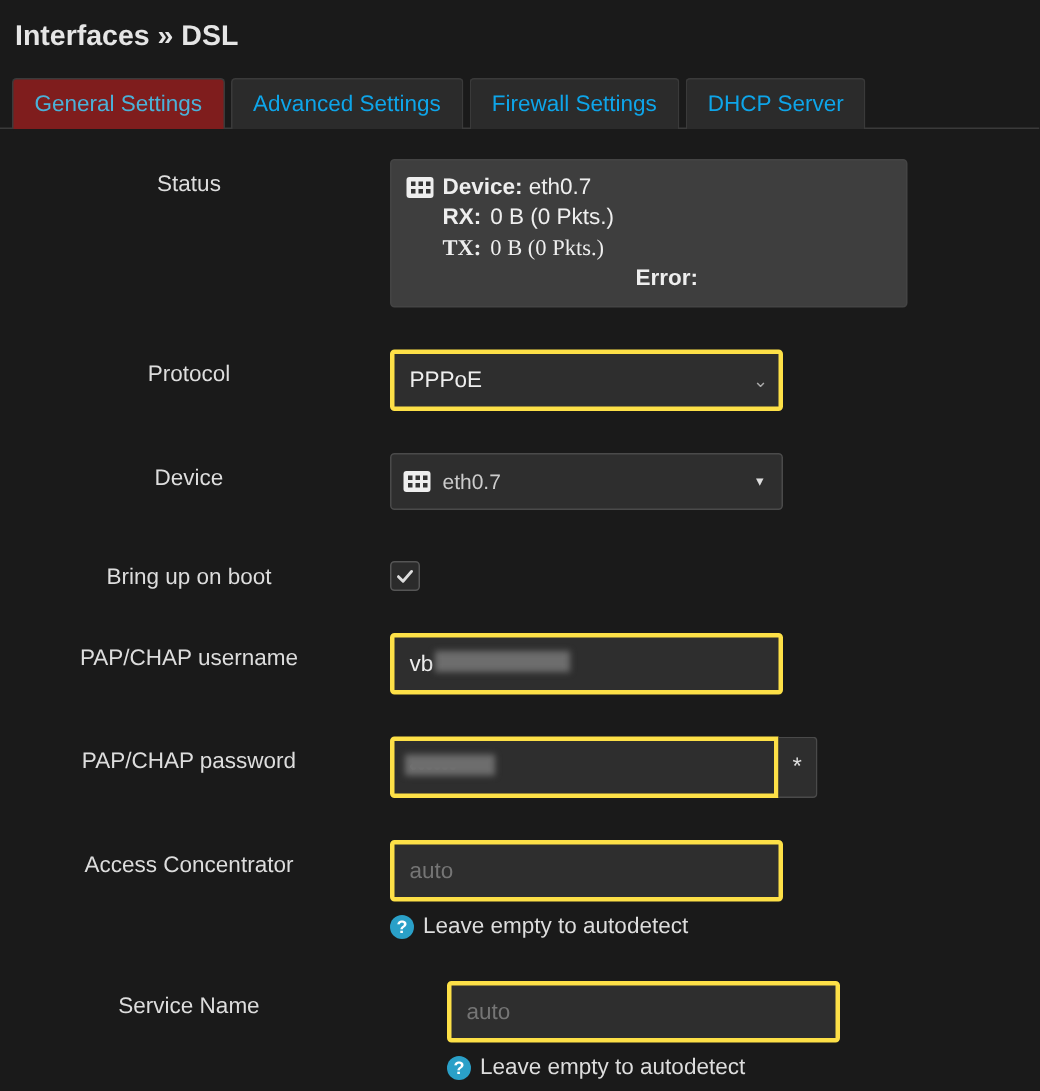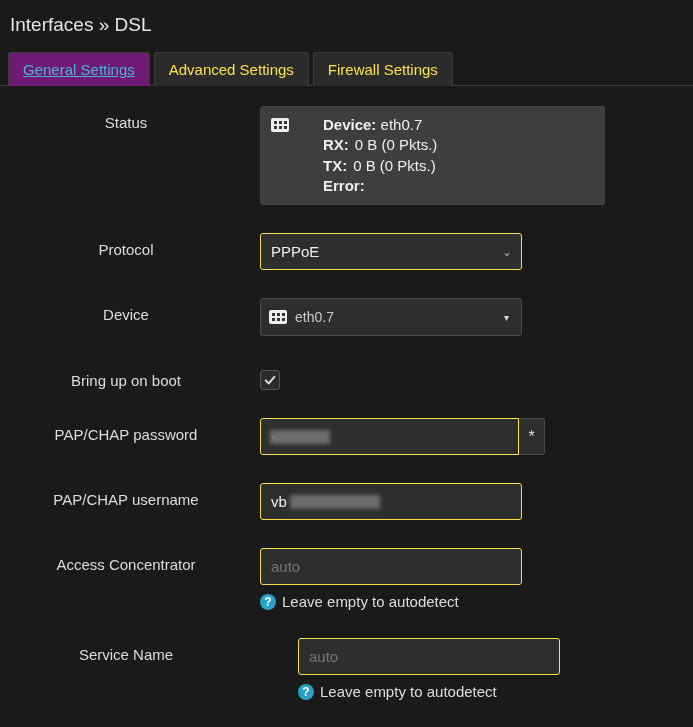--- a/index.html
+++ b/index.html
@@ -7,46 +7,45 @@
     background: #1a1a1a;
     color: #ccc;
     font-family: Arial, Helvetica, sans-serif;
     font-size: 14px;
     width: 693px;
     height: 727px;
     overflow: hidden;
   }
   .page-title {
     font-size: 19px;
-    font-weight: normal;
+    font-weight: bold;
     color: #e5e5e5;
     padding: 14px 10px 16px 10px;
     border-radius: 14px;
   }
   .tabs {
     display: flex;
     padding: 0 8px;
     gap: 4px;
   }
   .tab {
     padding: 8px 14px;
     background: #2b2b2b;
     border: 1px solid #3a3a3a;
     border-bottom: none;
     border-radius: 3px 3px 0 0;
-    color: #fde047;
+    color: #0ea5e9;
     cursor: pointer;
     font-size: 15px;
   }
   .tab.active {
-    background: #701a75;
+    background: #7f1d1d;
     border-color: #3a3a3a;
     color: #4bb1d8;
     position: relative;
-    text-decoration: underline;
   }
   .tab.active::after {
     content: "";
     position: absolute;
     left: 0; right: 0; bottom: -1px;
     height: 1px;
     background: #1a1a1a;
   }
   .tab-sep {
     height: 1px;
@@ -76,21 +75,21 @@
     border: 1px solid #444;
     border-radius: 3px;
     background: #3e3e3e;
     padding: 8px 10px;
     color: #eee;
     font-size: 15px;
     line-height: 1.35;
     width: 345px;
   }
   .status-box .line { display: flex; align-items: center; gap: 6px; }
-  .status-box .k { font-weight: bold; margin-left: 28px; }
+  .status-box .k { font-weight: bold; }
   .status-box .redact {
     display: inline-block;
     background: #6d6d6d;
     filter: blur(2px);
     height: 14px;
     vertical-align: middle;
   }
   .nic-icon {
     display: inline-block;
     width: 18px; height: 14px;
@@ -100,21 +99,21 @@
   }
   .nic-icon::before, .nic-icon::after {
     content: "";
     position: absolute;
     background: #333;
   }
   .nic-icon::before { width: 3px; height: 3px; top: 3px; left: 3px; box-shadow: 5px 0 #333, 10px 0 #333; }
   .nic-icon::after { width: 3px; height: 3px; top: 8px; left: 3px; box-shadow: 5px 0 #333, 10px 0 #333; }
   select, input[type=text], input[type=password] {
     background: #2e2e2e;
-    border: 1px solid #fde047;
+    border: 3px solid #fde047;
     border-radius: 3px;
     color: #eee;
     font-size: 15px;
     padding: 9px 10px;
     width: 262px;
   }
   select { appearance: none; -webkit-appearance: none; }
   .sel-wrap { position: relative; width: 262px; }
   .sel-wrap .chev {
     position: absolute; right: 10px; top: 50%; transform: translateY(-50%);
@@ -173,43 +172,44 @@
 </style>
 </head>
 <body>
 
 <div class="page-title">Interfaces » DSL</div>
 
 <div class="tabs">
   <div class="tab active">General Settings</div>
   <div class="tab">Advanced Settings</div>
   <div class="tab">Firewall Settings</div>
+  <div class="tab">DHCP Server</div>
 </div>
 <div class="tab-sep"></div>
 
 <div class="form">
 
   <div class="row">
     <div class="label">Status</div>
     <div class="field">
       <div class="status-box">
         <div class="line">
           <span class="nic-icon"></span>
           <span><span class="k">Device:</span>
           <span>eth0.7</span></span>
         </div>
         <div class="line" style="padding-left:24px;">
           <span class="k">RX:</span>
           <span>0 B (0 Pkts.)</span>
         </div>
-        <div class="line" style="padding-left:24px;">
+        <div class="line" style="padding-left:24px;font-family:Liberation Serif, serif;">
           <span class="k">TX:</span>
           <span>0 B (0 Pkts.)</span>
         </div>
-        <div class="line" style="padding-left:24px;">
+        <div class="line" style="padding-left:24px;flex-direction:column;">
           <span class="k">Error:</span>
         </div>
       </div>
     </div>
   </div>
 
   <div class="row">
     <div class="label">Protocol</div>
     <div class="field">
       <div class="sel-wrap">
@@ -239,39 +239,39 @@
     <div class="field" style="padding-top:6px;">
       <span class="checkbox">
         <svg viewBox="0 0 16 16">
             <path d="M3 8.5 L6.5 12 L13 4.5" stroke="#ddd" stroke-width="2.2" fill="none" stroke-linecap="round" stroke-linejoin="round"></path>
           </svg>
       </span>
     </div>
   </div>
 
   <div class="row">
+    <div class="label">PAP/CHAP username</div>
+    <div class="field" style="position:relative;">
+      <input type="text" value="vb" style="">
+      <span class="input-redact" style="left:30px; top:12px; width:90px;"></span>
+    </div>
+  </div>
+
+  <div class="row">
     <div class="label">PAP/CHAP password</div>
     <div class="field">
       <div class="pw-wrap" style="position:relative;">
         <input type="password" value="••••••" style="">
         <span class="input-redact" style="left:10px; top:12px; width:60px;"></span>
         <div class="pw-btn">*</div>
       </div>
     </div>
   </div>
 
   <div class="row">
-    <div class="label">PAP/CHAP username</div>
-    <div class="field" style="position:relative;">
-      <input type="text" value="vb" style="">
-      <span class="input-redact" style="left:30px; top:12px; width:90px;"></span>
-    </div>
-  </div>
-
-  <div class="row">
     <div class="label">Access Concentrator</div>
     <div class="field">
       <input type="text" placeholder="auto" style="">
       <div class="hint">
         <span class="q">?</span>
         <span>Leave empty to autodetect</span>
       </div>
     </div>
   </div>
 

